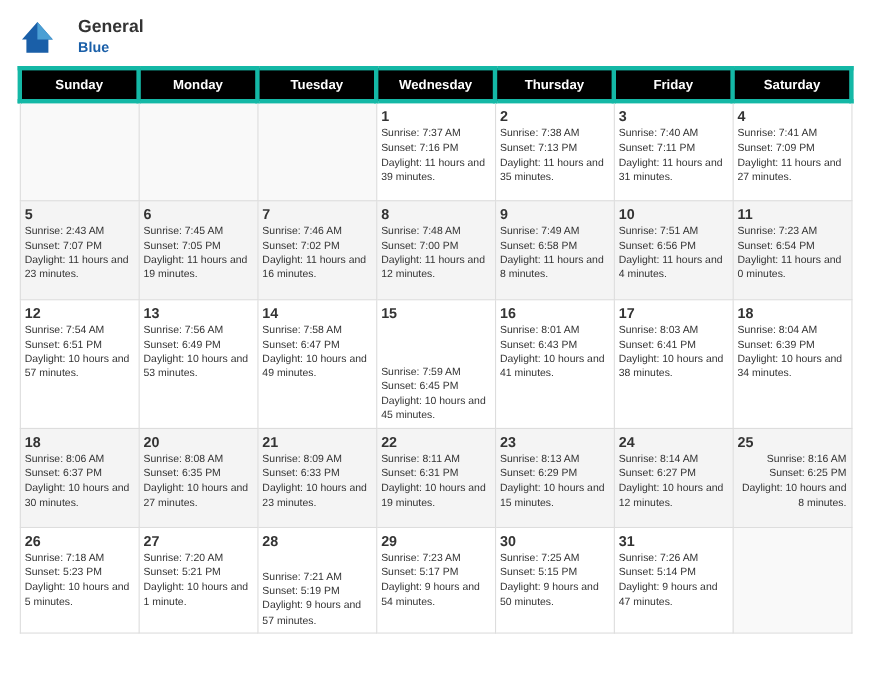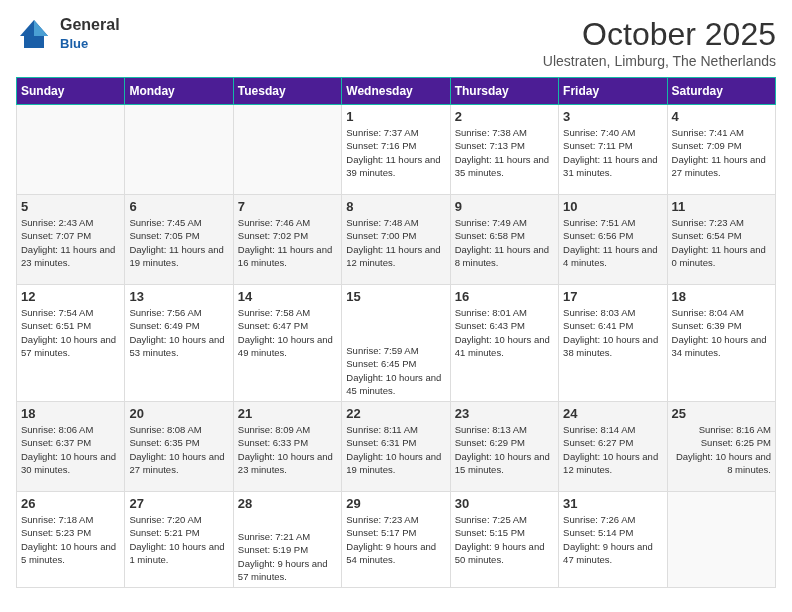--- a/index.html
+++ b/index.html
@@ -12,47 +12,47 @@
     }
     .header {
       display: flex;
       align-items: flex-start;
       justify-content: space-between;
       margin-bottom: 8px;
     }
     .logo {
       display: flex;
       align-items: center;
-      gap: 8px;
+      gap: 19px;
     }
     .title-block {
       text-align: right;
     }
     .month-title {
       font-size: 32px;
       color: #333;
       font-weight: normal;
     }
     .location-title {
       font-size: 14px;
       color: #555;
     }
     .calendar {
       width: 100%;
       border-collapse: collapse;
       border: 1px solid #ccc;
     }
     .calendar th {
-      background-color: #4c1d95;
+      background-color: #000000;
       color: #fff;
       font-size: 12px;
       font-weight: bold;
       padding: 6px 4px;
-      text-align: left;
-      border: 1px solid #14b8a6;
+      text-align: center;
+      border: 4px solid #14b8a6;
     }
     .calendar td {
       vertical-align: top;
       font-size: 10px;
       color: #333;
       padding: 4px;
       border: 1px solid #ddd;
       width: 108px;
       height: 90px;
     }
@@ -81,24 +81,20 @@
     <svg width="36" height="36" viewBox="0 0 36 36">
       <rect x="0" y="0" width="36" height="36" fill="white"></rect>
       <polygon points="18,4 32,20 28,20 28,32 8,32 8,20 4,20" fill="#1a5fa8"></polygon>
       <polygon points="18,4 32,20 18,20" fill="#4a9fd4"></polygon>
     </svg>
     <div>
       <span style="font-size:16px;font-weight:bold;color:#333;">General</span><br>
       <span style="font-size:13px;font-weight:bold;color:#1a5fa8;">Blue</span>
     </div>
   </div>
-  <div class="title-block">
-    <div class="month-title">October 2025</div>
-    <div class="location-title">Ulestraten, Limburg, The Netherlands</div>
-  </div>
 </div>
 
 <table class="calendar">
   <thead>
     <tr>
     <th>Sunday</th>
         <th>Monday</th>
         <th>Tuesday</th>
         <th>Wednesday</th>
         <th>Thursday</th>

